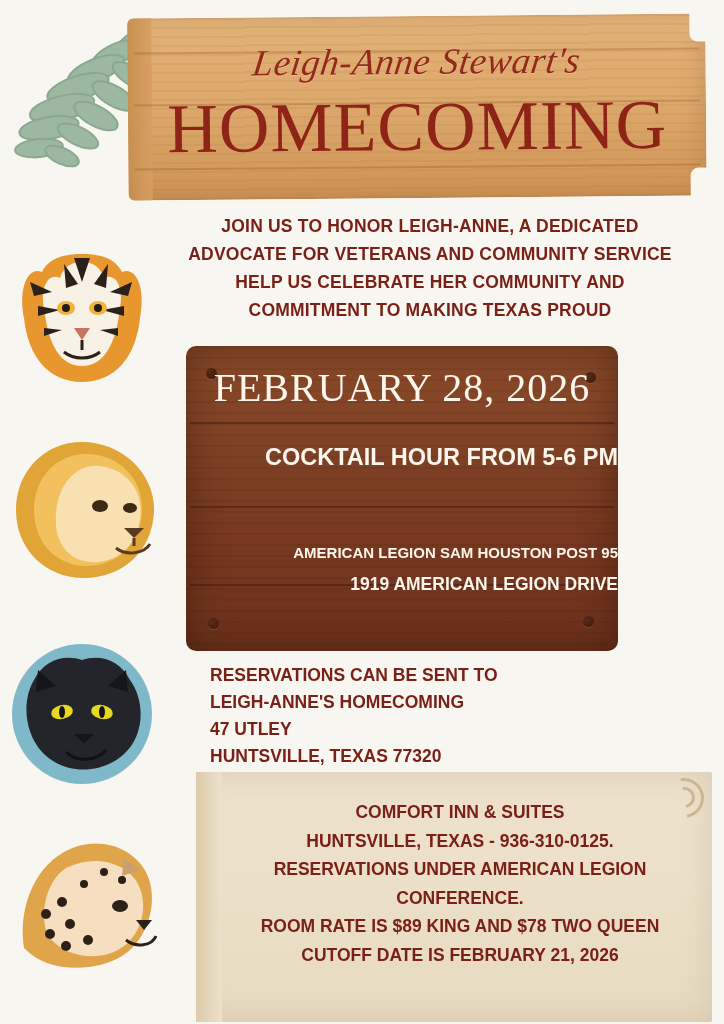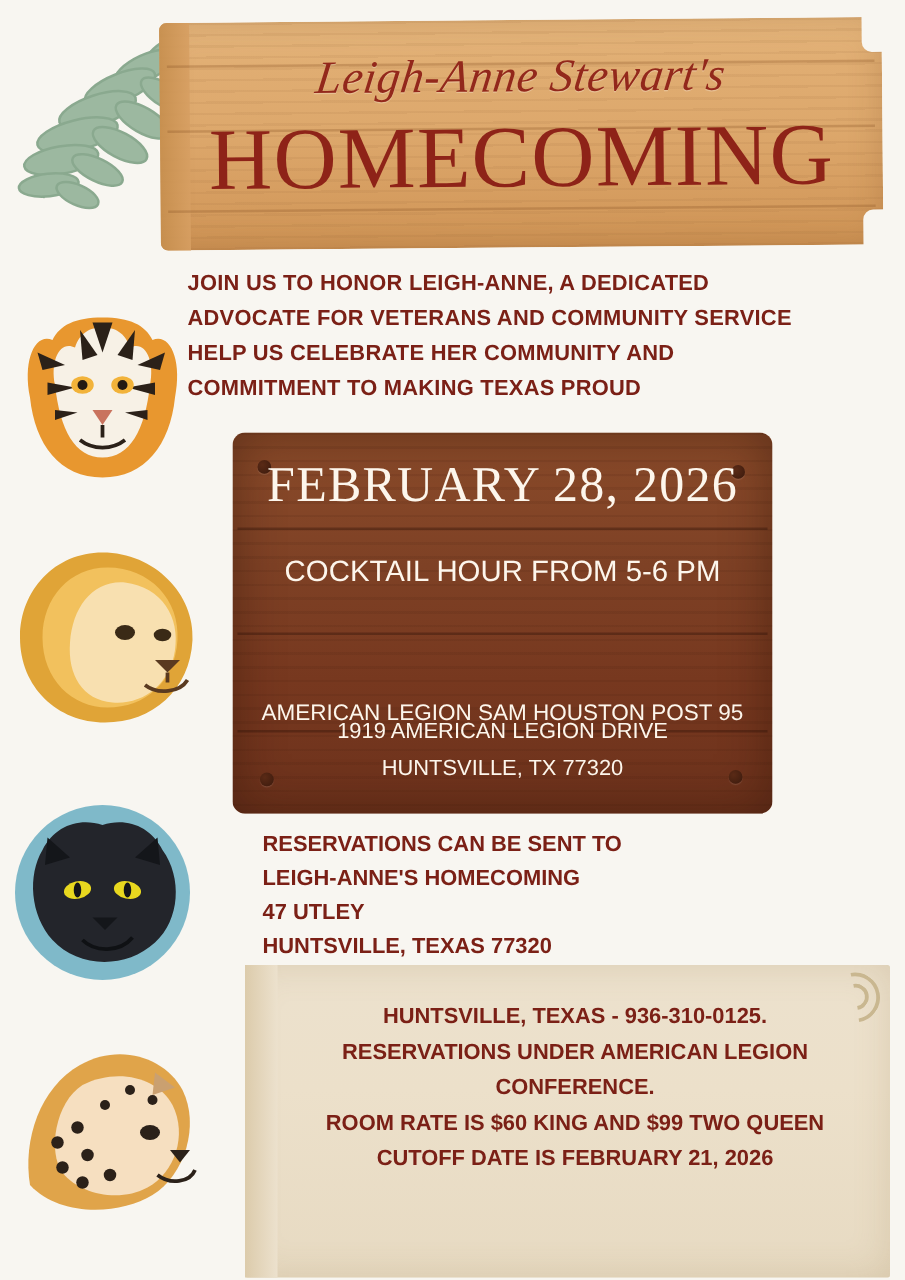--- a/index.html
+++ b/index.html
@@ -101,20 +101,21 @@
     width: 170px;
     height: 160px;
   }
 
   
   .intro {
     position: absolute;
     top: 212px;
     left: 150px;
     width: 560px;
+    text-align: center;
     color: #7b2016;
     font-weight: 700;
     font-size: 17.5px;
     line-height: 28px;
     letter-spacing: 0.2px;
   }
 
   
   .board {
     position: absolute;
@@ -154,27 +155,27 @@
     left: 0; right: 0;
     text-align: center;
     font-family: "Liberation Serif", serif;
     font-size: 40px;
     color: #fdf6ec;
     letter-spacing: 1px;
   }
   .board-line {
     position: absolute;
     left: 0; right: 0;
-    text-align: center;
+    text-align: right;
     color: #fdf6ec;
-    font-weight: 400;
+    font-weight: 700;
   }
   .board-cocktail { top: 98px; font-size: 23.5px; }
   .board-dinner   { top: 139px; font-size: 23.5px; }
-  .board-addr1 { top: 214px; font-size: 18px; }
+  .board-addr1 { top: 198px; font-size: 15px; }
   .board-addr2 { top: 228px; font-size: 17.5px; }
   .board-addr3 { top: 258px; font-size: 17.5px; }
 
   
   .reservations {
     position: absolute;
     top: 662px;
     left: 210px;
     width: 470px;
     color: #7b2016;
@@ -295,38 +296,38 @@
     <div class="plank-line p3"></div>
     <div class="screw s1"></div>
     <div class="screw s2"></div>
     <div class="screw s3"></div>
     <div class="screw s4"></div>
 
     <div class="board-date">FEBRUARY 28, 2026</div>
     <div class="board-line board-cocktail">COCKTAIL HOUR FROM 5-6 PM</div>
     <div class="board-line board-addr1">AMERICAN LEGION SAM HOUSTON POST 95</div>
     <div class="board-line board-addr2">1919 AMERICAN LEGION DRIVE</div>
-    <div class="board-line board-addr3">HUNTSVILLE, TX 77320</div>
   </div>
 
   <div class="reservations">
     <div>RESERVATIONS CAN BE SENT TO</div>
     <div>LEIGH-ANNE'S HOMECOMING</div>
     <div>47 UTLEY</div>
     <div>HUNTSVILLE, TEXAS 77320</div>
   </div>
 
   <div class="scroll">
     <div class="curl"></div>
     <div class="curl-inner"></div>
     <div class="scroll-text">
+      <div>COMFORT INN &amp; SUITES</div>
       <div>HUNTSVILLE, TEXAS - 936-310-0125.</div>
       <div>RESERVATIONS UNDER AMERICAN LEGION</div>
       <div>CONFERENCE.</div>
-      <div>ROOM RATE IS $60 KING AND $99 TWO QUEEN</div>
+      <div>ROOM RATE IS $89 KING AND $78 TWO QUEEN</div>
       <div>CUTOFF DATE IS FEBRUARY 21, 2026</div>
     </div>
   </div>
 
   <div class="animal tiger">
     <svg width="164" height="150" viewBox="0 0 164 150">
       <path d="M20 70 C14 40 24 18 38 24 C44 12 56 6 78 6 C100 6 112 12 118 24 C132 18 142 40 136 70 C132 108 112 134 78 134 C44 134 24 108 20 70 Z" fill="#e8972f"></path>
       <path d="M40 60 C36 40 44 24 56 30 C60 18 68 14 78 14 C88 14 96 18 100 30 C112 24 120 40 116 60 C112 96 100 118 78 118 C56 118 44 96 40 60 Z" fill="#f7f1e6"></path>
       <g fill="#2b2119">
         <path d="M26 34 L48 44 L30 48 Z"></path>

